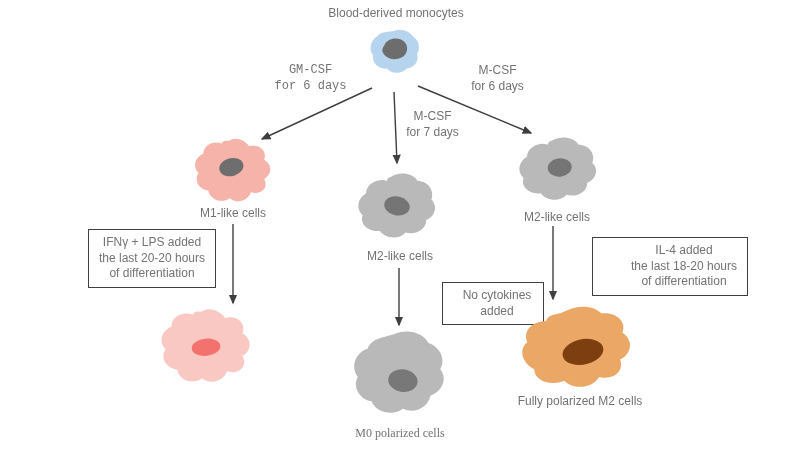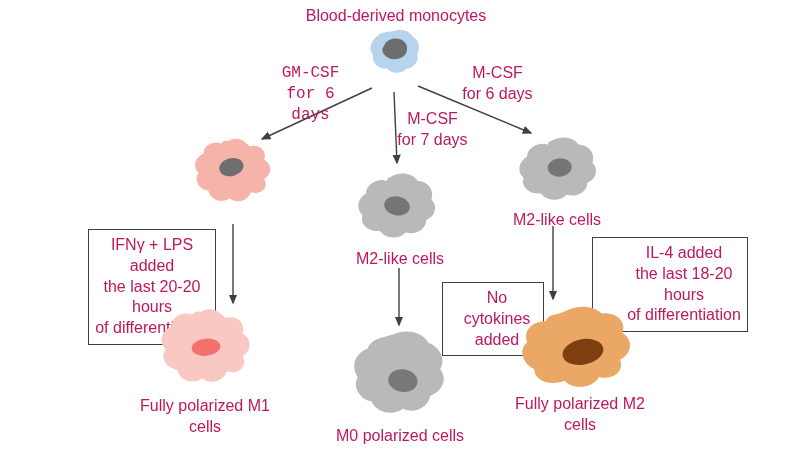--- a/index.html
+++ b/index.html
@@ -13,23 +13,23 @@
   .overlay {
     position:absolute; left:0; top:0;
     width:800px; height:457px;
     pointer-events:none;
   }
   .arrow { fill:none; stroke-width:1.4; }
   .cell { position:absolute; }
   .txt {
     position:absolute;
     text-align:center;
-    font-size:16px;
+    font-size:12px;
     line-height:1.3;
-    color:#be185d;
+    color:#737373;
     white-space:pre-line;
   }
   .box {
     border:1px solid #3f3f3f;
     padding:5px 4px;
     background:#ffffff;
   }
 </style>
 </head>
 <body>
@@ -61,20 +61,21 @@
 for 6 days</div>
   <div class="txt" style="left:390px; top:109px; width:85px;">M-CSF
 for 7 days</div>
   <div class="txt" style="left:455px; top:63px; width:85px;">M-CSF
 for 6 days</div>
 
   <svg class="cell" style="left:192px; top:136px; width:82px; height:74px;" viewBox="0 0 100 100" preserveAspectRatio="none">
     <path d="M46 6 C56 0 66 8 70 14 C82 10 92 20 88 32 C98 38 98 52 88 58 C94 70 84 80 72 76 C68 88 54 92 46 84 C36 92 22 86 20 74 C8 72 2 60 8 50 C0 42 4 28 14 24 C14 12 26 6 36 10 C40 4 42 8 46 6 Z" fill="#f6b3a9"></path>
     <ellipse cx="48" cy="42" rx="15" ry="12" transform="rotate(-20 48 42)" fill="#6e6e6e"></ellipse>
   </svg>
+  <div class="txt" style="left:183px; top:206px; width:100px;">M1-like cells</div>
 
   <svg class="cell" style="left:354px; top:170px; width:86px; height:78px;" viewBox="0 0 100 100" preserveAspectRatio="none">
     <path d="M44 8 C54 2 68 4 74 14 C86 14 94 26 90 38 C98 46 94 60 84 64 C84 76 72 84 60 80 C52 90 36 88 30 78 C18 80 6 70 10 58 C2 50 4 36 14 30 C14 18 28 10 38 14 C40 8 42 10 44 8 Z" fill="#b9b9b9"></path>
     <ellipse cx="50" cy="46" rx="15" ry="12" transform="rotate(15 50 46)" fill="#757575"></ellipse>
   </svg>
   <div class="txt" style="left:350px; top:249px; width:100px;">M2-like cells</div>
 
   <svg class="cell" style="left:515px; top:134px; width:86px; height:76px;" viewBox="0 0 100 100" preserveAspectRatio="none">
     <path d="M44 8 C54 2 68 4 74 14 C86 14 94 26 90 38 C98 46 94 60 84 64 C84 76 72 84 60 80 C52 90 36 88 30 78 C18 80 6 70 10 58 C2 50 4 36 14 30 C14 18 28 10 38 14 C40 8 42 10 44 8 Z" fill="#b9b9b9"></path>
     <ellipse cx="52" cy="44" rx="14" ry="12" transform="rotate(-10 52 44)" fill="#757575"></ellipse>
@@ -87,27 +88,26 @@
   <div class="txt box" style="left:442px; top:282px; width:84px;padding-left:12px;">No cytokines
 added</div>
   <div class="txt box" style="left:592px; top:237px; width:118px;padding-left:32px;">IL-4 added
 the last 18-20 hours
 of differentiation</div>
 
   <svg class="cell" style="left:158px; top:306px; width:96px; height:86px;" viewBox="0 0 100 100" preserveAspectRatio="none">
     <path d="M46 6 C56 0 66 8 70 14 C82 10 92 20 88 32 C98 38 98 52 88 58 C94 70 84 80 72 76 C68 88 54 92 46 84 C36 92 22 86 20 74 C8 72 2 60 8 50 C0 42 4 28 14 24 C14 12 26 6 36 10 C40 4 42 8 46 6 Z" fill="#fac8c3"></path>
     <ellipse cx="50" cy="48" rx="15" ry="10" transform="rotate(-8 50 48)" fill="#f4726e"></ellipse>
   </svg>
-  <div class="txt" style="left:130px; top:396px; width:150px;">Fully polarized M1 cells</div>
 
   <svg class="cell" style="left:350px; top:328px; width:98px; height:94px;" viewBox="0 0 100 100" preserveAspectRatio="none">
     <path d="M46 6 C60 0 76 6 80 16 C92 20 98 34 92 44 C100 54 94 68 82 72 C80 84 66 92 54 86 C44 94 26 90 22 78 C10 76 2 62 8 52 C0 40 6 26 18 22 C22 10 36 10 46 6 Z" fill="#b9b9b9"></path>
     <ellipse cx="54" cy="56" rx="15" ry="12" transform="rotate(10 54 56)" fill="#787878"></ellipse>
   </svg>
-  <div class="txt" style="left:330px; top:426px; width:140px;">M0 polarized cells</div>
+  <div class="txt" style="left:330px; top:426px; width:140px;font-family:Liberation Serif, serif;">M0 polarized cells</div>
 
   <svg class="cell" style="left:518px; top:302px; width:116px; height:96px;" viewBox="0 0 100 100" preserveAspectRatio="none">
     <path d="M40 10 C52 2 66 4 72 12 C84 10 94 20 90 32 C100 40 98 54 88 60 C92 72 82 82 70 78 C64 90 48 92 40 82 C28 88 14 82 14 70 C4 64 0 50 8 42 C4 30 12 20 24 20 C26 12 34 14 40 10 Z" fill="#eaa765"></path>
     <ellipse cx="56" cy="52" rx="18" ry="13" transform="rotate(-18 56 52)" fill="#7e3f10"></ellipse>
   </svg>
   <div class="txt" style="left:505px; top:394px; width:150px;">Fully polarized M2 cells</div>
 
 </div>
 
 </body></html>

